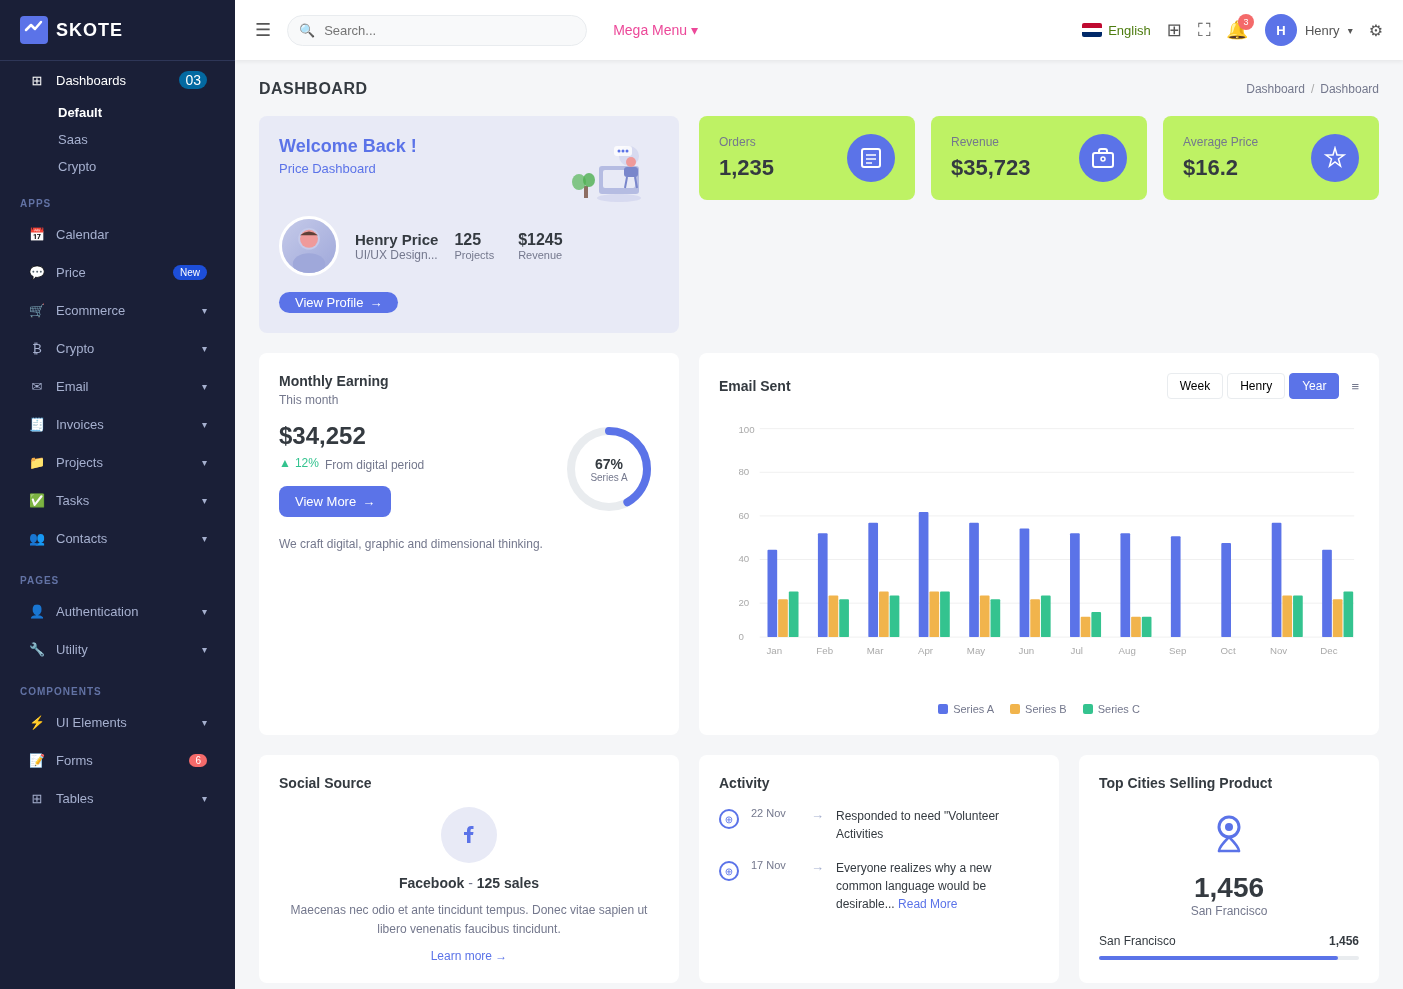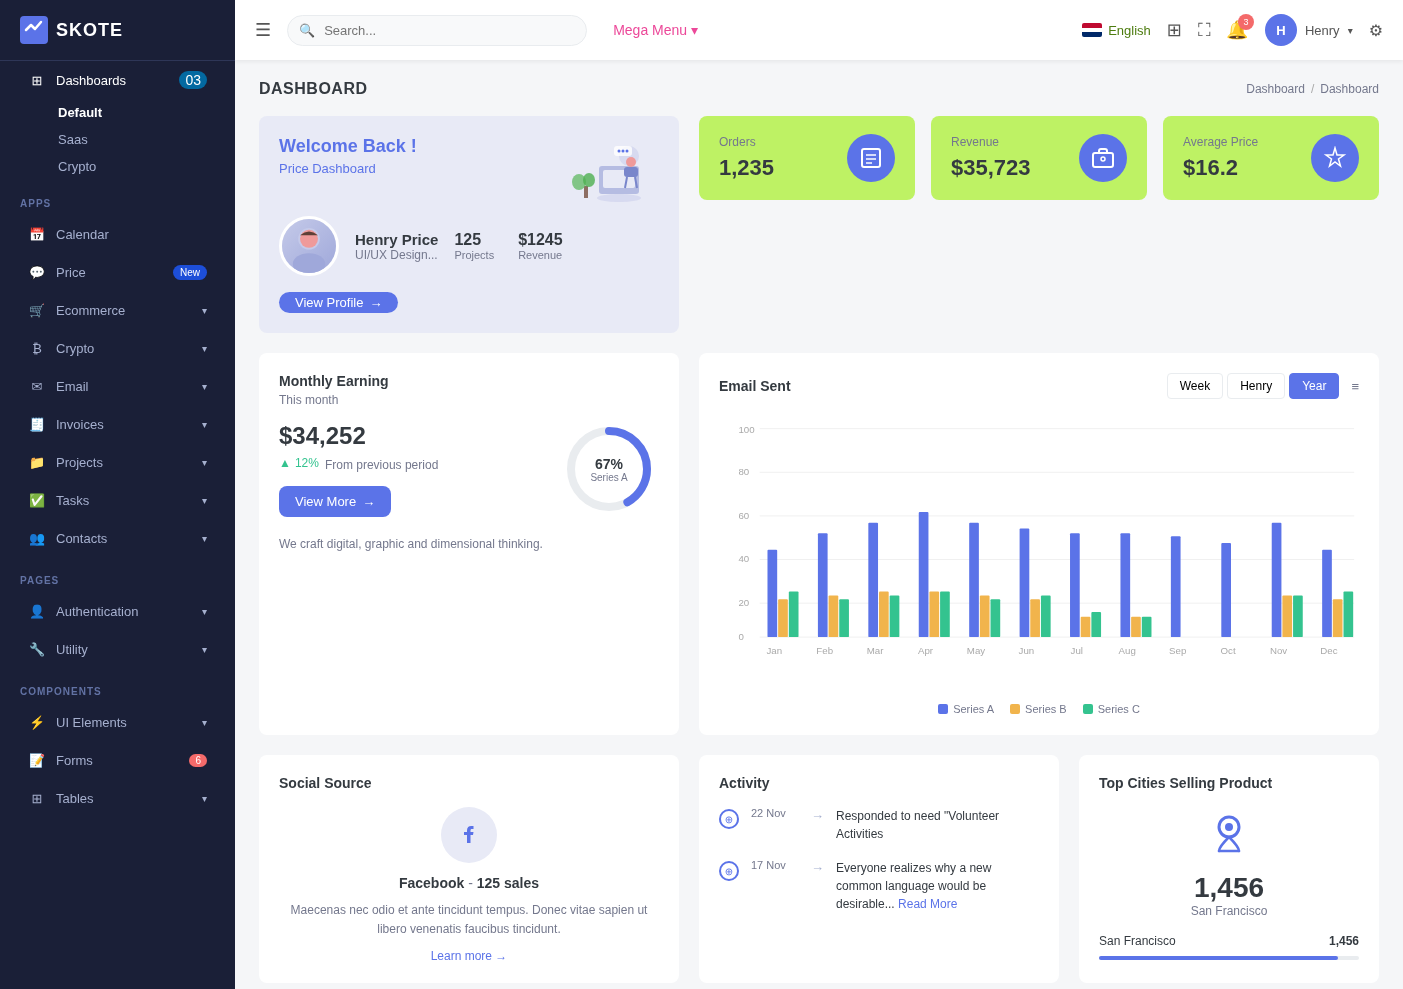--- a/index.html
+++ b/index.html
@@ -394,21 +394,21 @@
         <div class="monthly-title">Monthly Earning</div>
         <div class="monthly-period">This month</div>
         <div class="monthly-body">
           <div>
             <div class="monthly-amount">$34,252</div>
             <div style="display:flex;align-items:center;gap:6px;">
               <span class="monthly-change">
                 <span style="color:#34c38f;">▲</span>
                 <span>12%</span>
               </span>
-              <span class="monthly-change-label">From previous period</span>
+              <span class="monthly-change-label">From digital period</span>
             </div>
             <button class="view-more-btn">
               <span>View More</span>
               <span>→</span>
             </button>
           </div>
 
           <div class="donut-wrap">
             <svg width="100" height="100" viewBox="0 0 100 100">
               <circle cx="50" cy="50" r="38" fill="none" stroke="#e9ecef" stroke-width="8"></circle>

